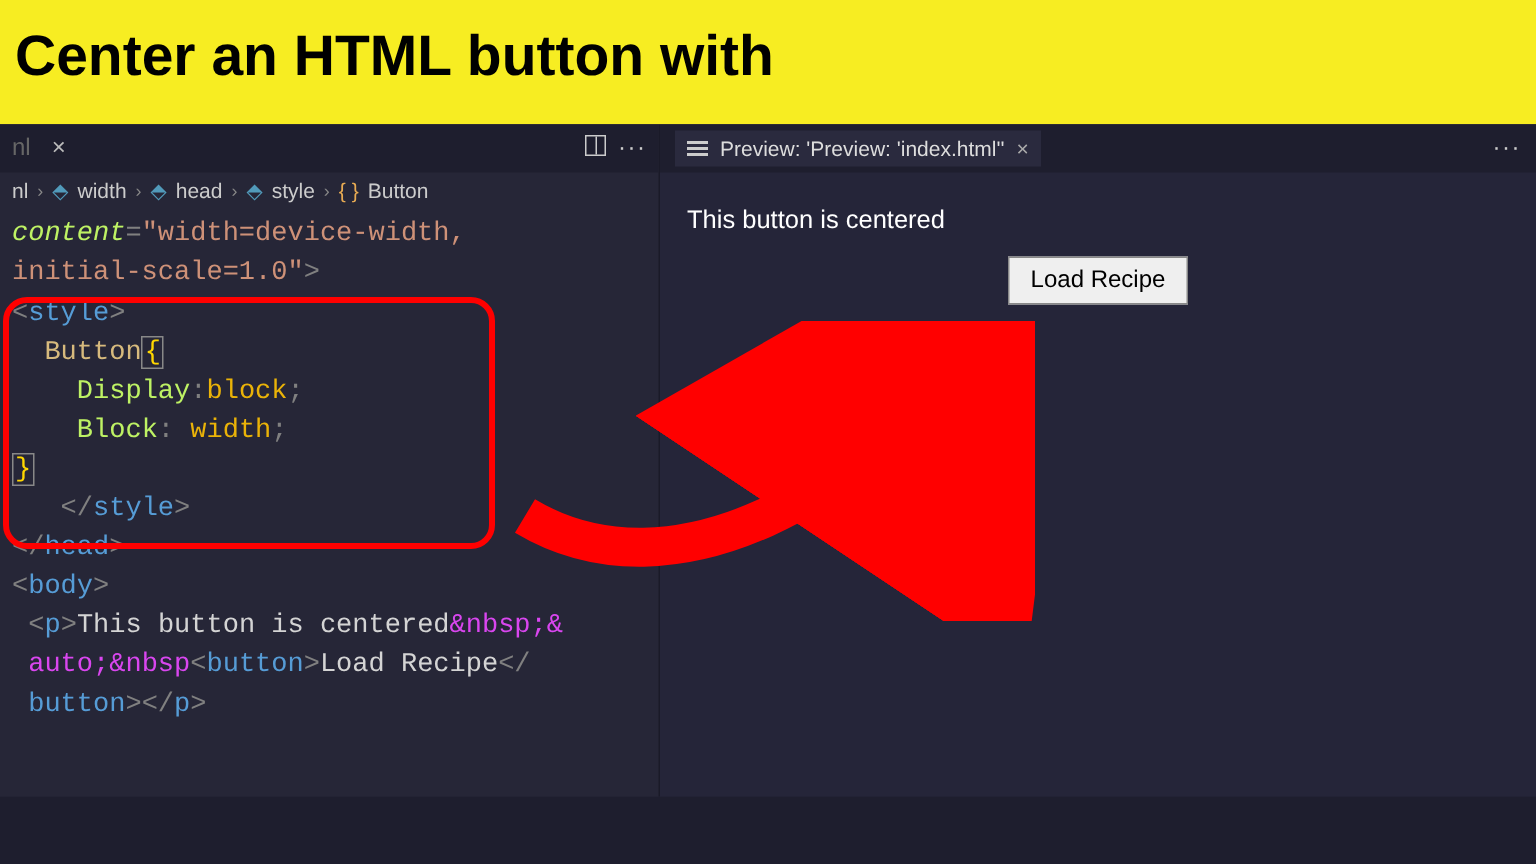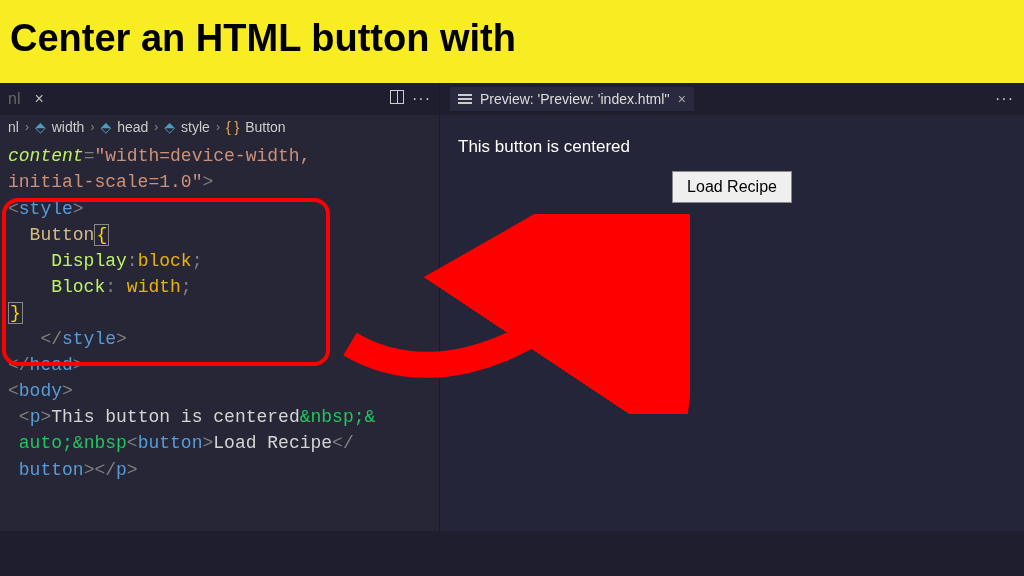--- a/index.html
+++ b/index.html
@@ -69,21 +69,21 @@
     position: relative;
   }
   .c-attr { color: #bef264; font-style: italic; }
   .c-str { color: #ce9178; }
   .c-tag { color: #808080; }
   .c-tagname { color: #569cd6; }
   .c-sel { color: #d7ba7d; }
   .c-prop { color: #bef264; }
   .c-val { color: #eab308; }
   .c-text { color: #d4d4d4; }
-  .c-entity { color: #22c55e; }
+  .c-entity { color: #d946ef; }
   .c-bracket { color: #ffd700; }
   .cursor-box { border: 1px solid #888; padding: 0 1px; }
   .highlight-box {
     position: absolute;
     border: 4px solid #ff0000;
     border-radius: 16px;
     left: 2px;
     top: 115px;
     width: 328px;
     height: 168px;

